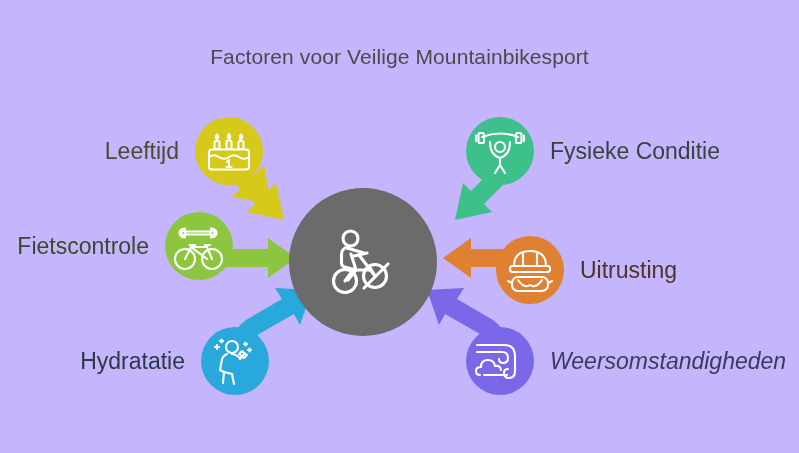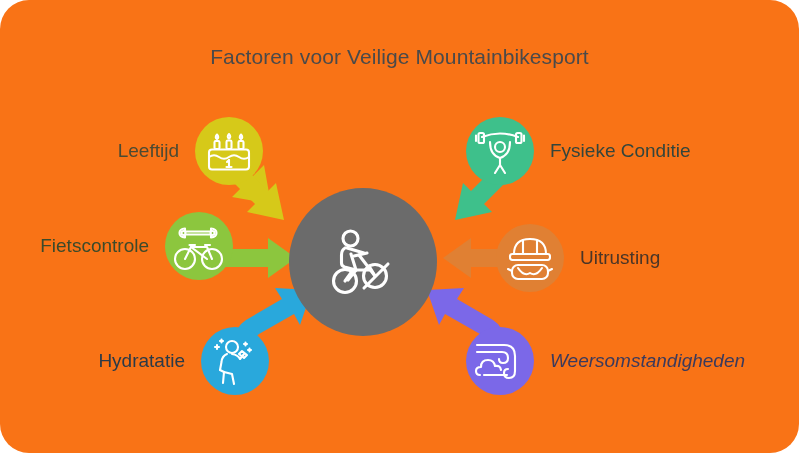--- a/index.html
+++ b/index.html
@@ -8,23 +8,22 @@
     padding: 0;
     background: #ffffff;
   }
   body {
     font-family: "Liberation Sans", sans-serif;
   }
   #canvas {
     position: relative;
     width: 799px;
     height: 453px;
-    background: #f97316;
+    background: #c4b5fd;
     overflow: hidden;
-    border-radius: 29px;
   }
   #diagram-title {
     position: absolute;
     left: 0;
     top: 45px;
     width: 799px;
     text-align: center;
     font-size: 21px;
     font-weight: 400;
     color: #4a4a4a;
@@ -51,21 +50,21 @@
     border-radius: 50%;
   }
   .node-icon {
     position: absolute;
     left: 0; top: 0;
     width: 68px;
     height: 68px;
   }
   .node-label {
     position: absolute;
-    font-size: 19px;
+    font-size: 23px;
     font-weight: 400;
     white-space: nowrap;
     top: 50%;
     transform: translateY(-50%);
   }
   .label-left {
     right: 84px;
     text-align: right;
   }
   .label-right {
@@ -221,21 +220,21 @@
         <circle cx="34" cy="30" r="5"></circle>
         <path d="M 24 25 Q 24 38 34 41 Q 44 38 44 25"></path>
         <path d="M 34 41 L 34 48"></path>
         <path d="M 34 48 L 29 56"></path>
         <path d="M 34 48 L 39 56"></path>
       </g>
     </svg>
     <div class="node-label label-right" style="color:#33453c;">Fysieke Conditie</div>
   </div>
 
-  <div class="node" id="node-uitrusting" style="left:496px; top:224px;">
+  <div class="node" id="node-uitrusting" style="left:496px; top:236px;">
     <div class="node-circle" style="background:#e08033;"></div>
     <svg class="node-icon" viewBox="0 0 68 68">
       <g fill="none" stroke="#ffffff" stroke-width="2.1" stroke-linecap="round" stroke-linejoin="round">
         <path d="M 18 30 Q 18 15 34 15 Q 50 15 50 30"></path>
         <path d="M 27 16.5 L 27 30"></path>
         <path d="M 41 16.5 L 41 30"></path>
         <rect x="14" y="30" width="40" height="6" rx="2.4"></rect>
         <rect x="16" y="41" width="36" height="14" rx="6"></rect>
         <path d="M 22 44 Q 28 53 34 49 Q 40 53 46 44"></path>
         <path d="M 16 47 L 12 45 M 52 47 L 56 45"></path>

